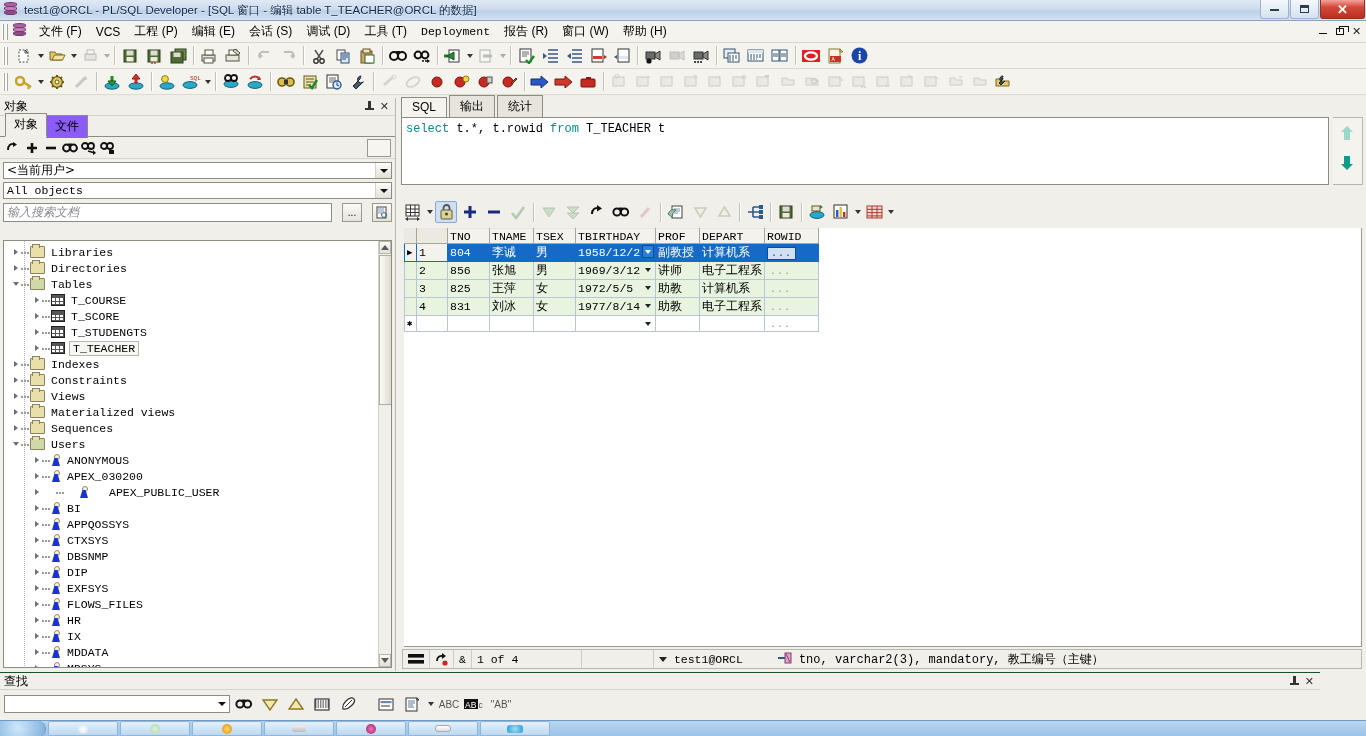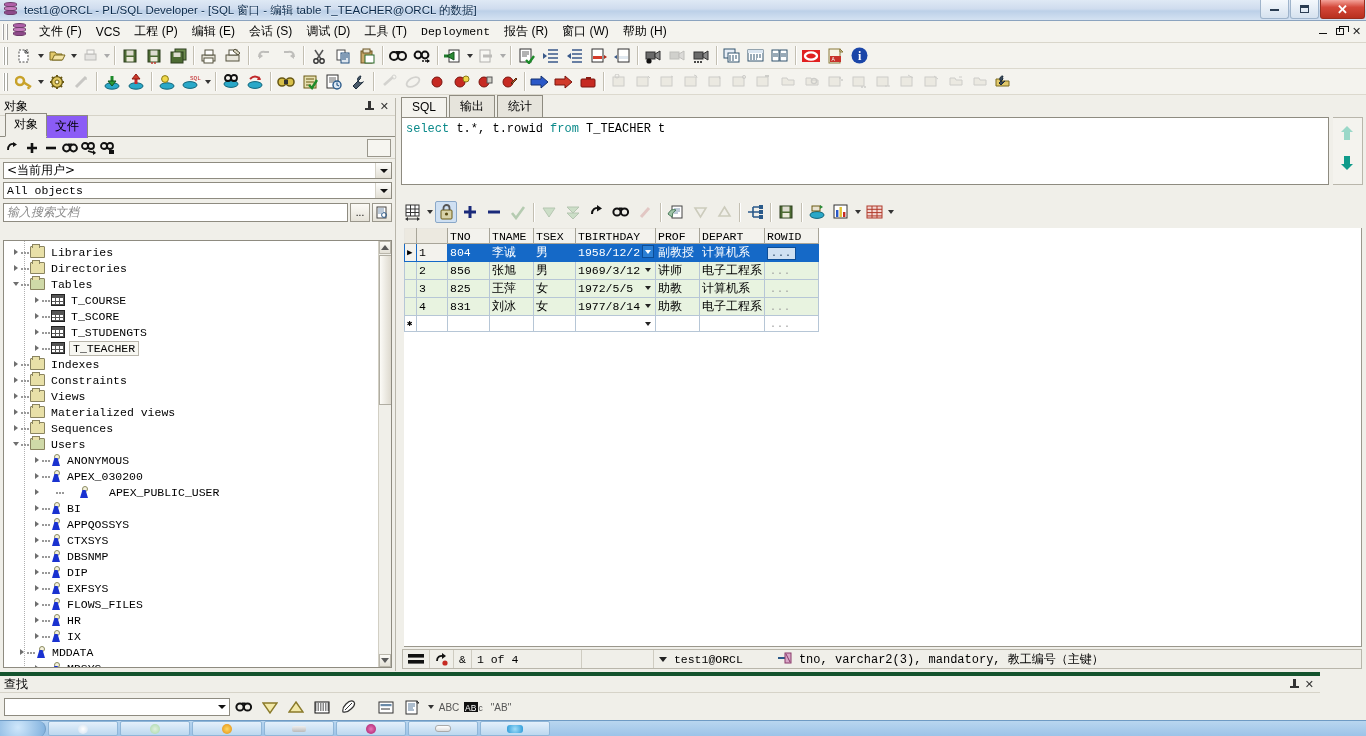--- a/index.html
+++ b/index.html
@@ -153,21 +153,21 @@
     margin:3px 3px 0 3px; height:17px; border:1px solid #8e8b80;
     background:#ffffff; display:flex; align-items:center;
     font-family:"Liberation Mono", monospace; font-size:11.5px; padding-left:3px;
   }
   .combo .cbtn{
     margin-left:auto; width:16px;height:15px; border-left:1px solid #d5d2c8;
     background:linear-gradient(180deg,#fdfdfb,#e3e0d6);
     display:flex;align-items:center;justify-content:center;
   }
   .combo .cbtn::after{content:'';border-left:4px solid transparent;border-right:4px solid transparent;border-top:4px solid #111;}
-  .searchrow{ margin:4px 3px 0 3px; display:flex; gap:2px; }
+  .searchrow{ margin:4px 3px 0 3px; display:flex; gap:10px; }
   .searchbox{
     flex:1; height:19px;border:1px solid #8e8b80; background:#fff;
     display:flex;align-items:center;padding-left:3px; font-size:11.5px;
     color:#8a8a8a; font-style:italic;
   }
   .sbtn{ width:20px;height:19px;border:1px solid #9a978c;background:linear-gradient(180deg,#fbfaf6,#e6e3d9);
          display:flex;align-items:center;justify-content:center;font-size:10px;}
 
   
   .tree {
@@ -305,21 +305,21 @@
     position:absolute; left:4px; right:4px; bottom:2px; height:20px;
     border:1px solid #b9b6ab; background:#f0efe9;
     display:flex; align-items:center; font-size:11.5px;
     font-family:"Liberation Mono", monospace;
   }
   .gs-sec{ display:flex; align-items:center; height:18px; padding:0 5px; border-right:1px solid #cfccc1;}
 
   
   .findbar{
     position:absolute; left:0; top:672px; width:1320px; height:48px;
-    background:#f0efe9; border-top:4px solid #14532d;
+    background:#f0efe9; border-top:1px solid #14532d;
   }
   .fb-head{ height:17px; display:flex;align-items:center; padding-left:4px; font-size:12px;
             border-bottom:1px solid #d6d3c8;}
   .fb-head .btns{margin-left:auto;display:flex;gap:6px;padding-right:6px;align-items:center;}
   .fb-row{ height:28px; display:flex; align-items:center; padding-left:4px; gap:2px;}
   .fb-combo{
     width:226px; height:18px; border:1px solid #8e8b80; background:#fff;
     display:flex; align-items:center;
   }
   .fb-combo .cbtn{margin-left:auto;width:15px;height:16px;display:flex;align-items:center;justify-content:center;}
@@ -1193,21 +1193,21 @@
             <span class="tlabel">HR</span>
           </div>
           <div class="trow" style="padding-left: 27px;">
             <span class="exp">
               <span class="tri-r"></span>
             </span>
             <span class="dots"></span>
             <span class="usericon"></span>
             <span class="tlabel">IX</span>
           </div>
-          <div class="trow" style="padding-left: 12px;">
+          <div class="trow" style="padding-left: 27px;">
             <span class="exp">
               <span class="tri-r"></span>
             </span>
             <span class="dots"></span>
             <span class="usericon"></span>
             <span class="tlabel">MDDATA</span>
           </div>
           <div class="trow" style="padding-left: 27px;">
             <span class="exp">
               <span class="tri-r"></span>

